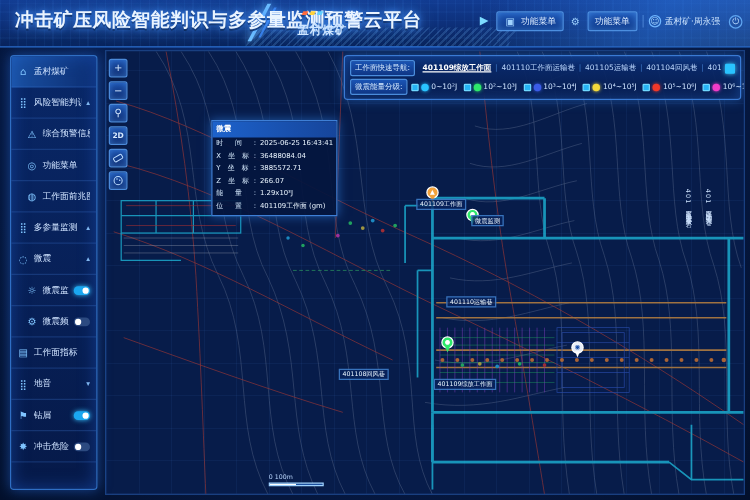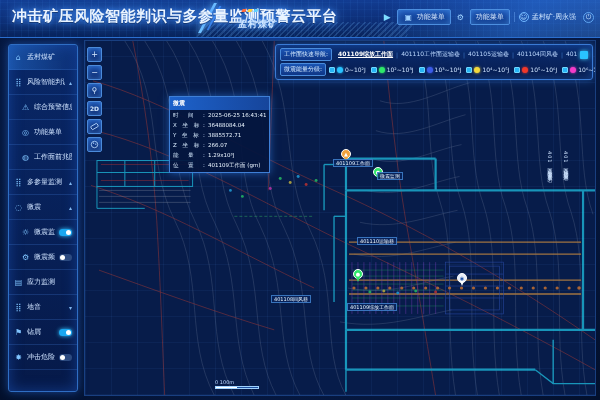--- a/index.html
+++ b/index.html
@@ -574,21 +574,21 @@
       <div class="sb-item sub">
         <span class="sb-ic">⚙</span>
         <span class="sb-lbl">微震频次云图</span>
         <span class="tgl off">
             <i></i>
           </span>
       </div>
 
       <div class="sb-item">
         <span class="sb-ic">▤</span>
-        <span class="sb-lbl">应力监测</span>
+        <span class="sb-lbl">工作面指标</span>
       </div>
 
       <div class="sb-item">
         <span class="sb-ic">⣿</span>
         <span class="sb-lbl">地音</span>
         <span class="sb-arrow">▾</span>
       </div>
 
       <div class="sb-item">
         <span class="sb-ic">⚑</span>

